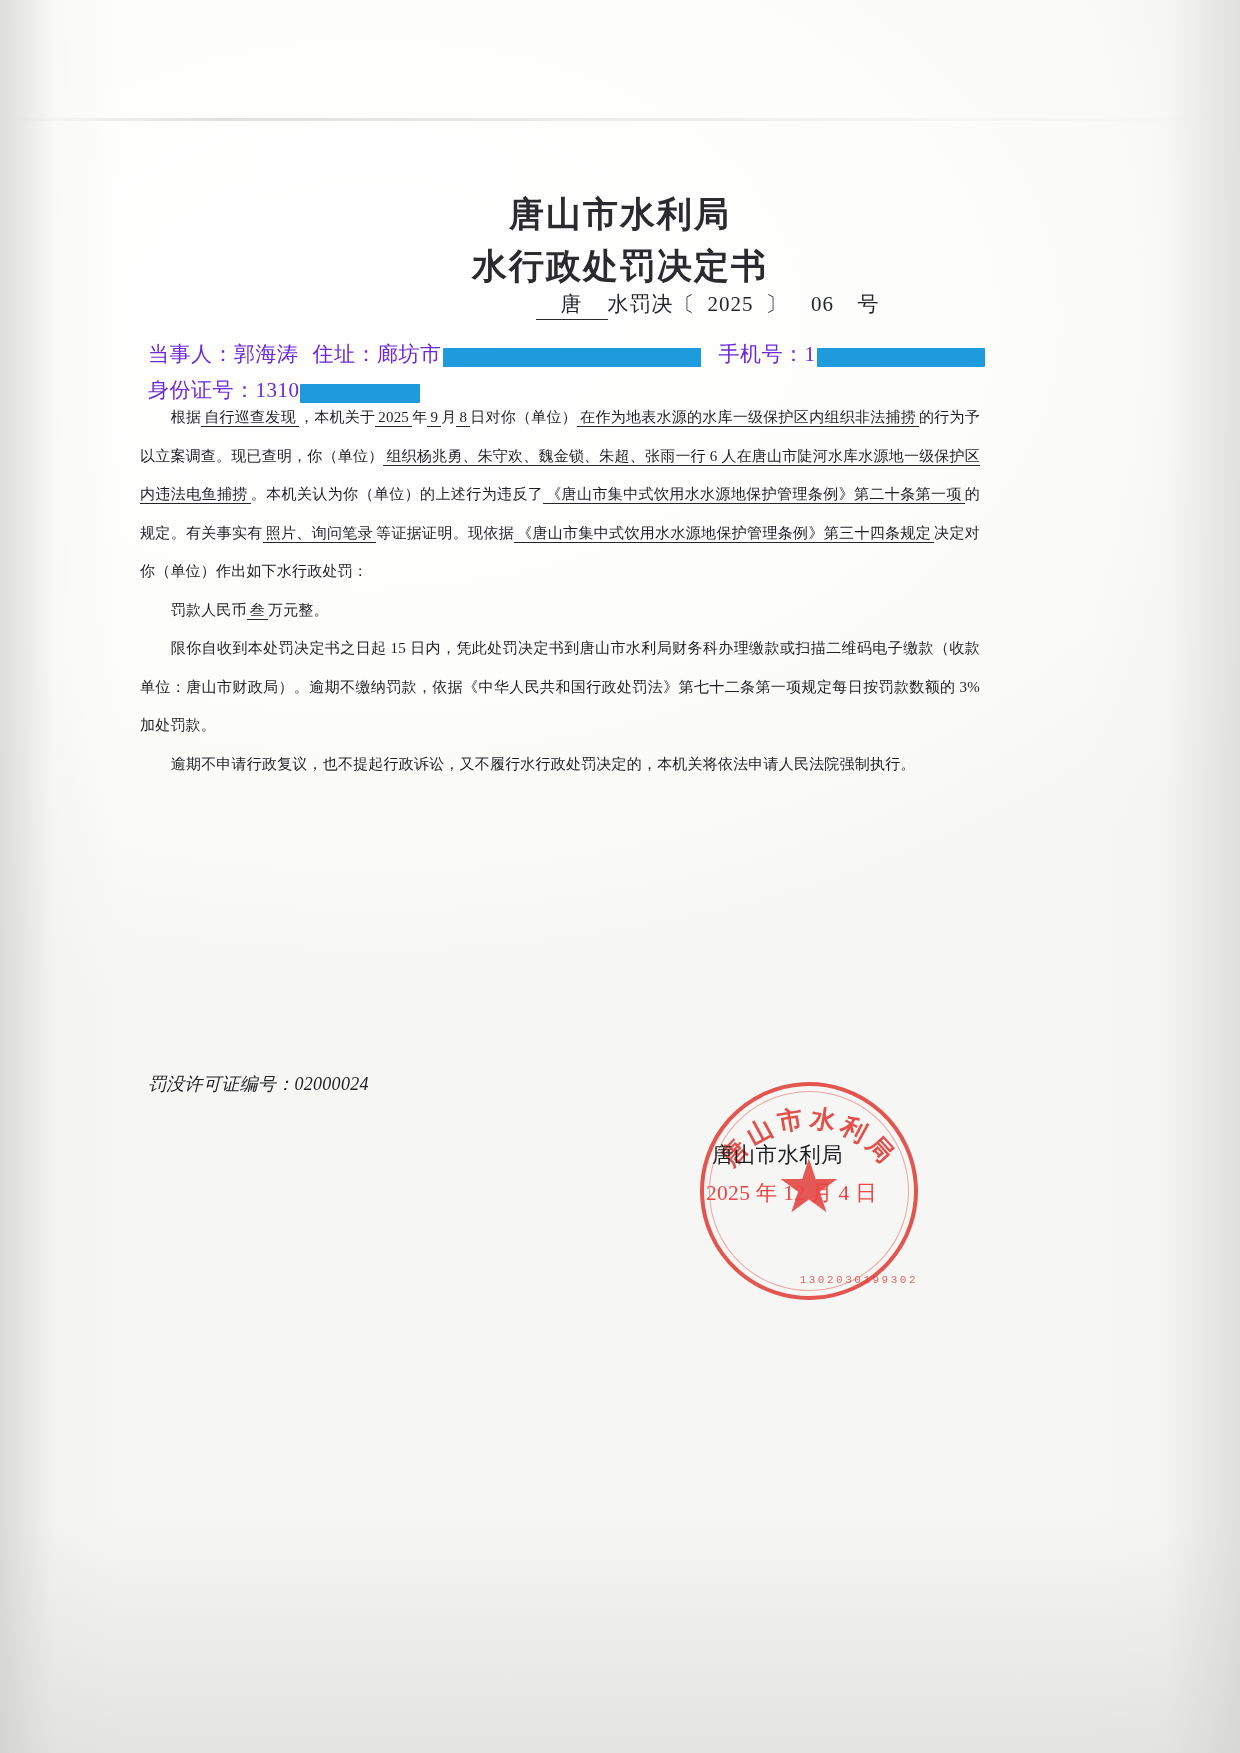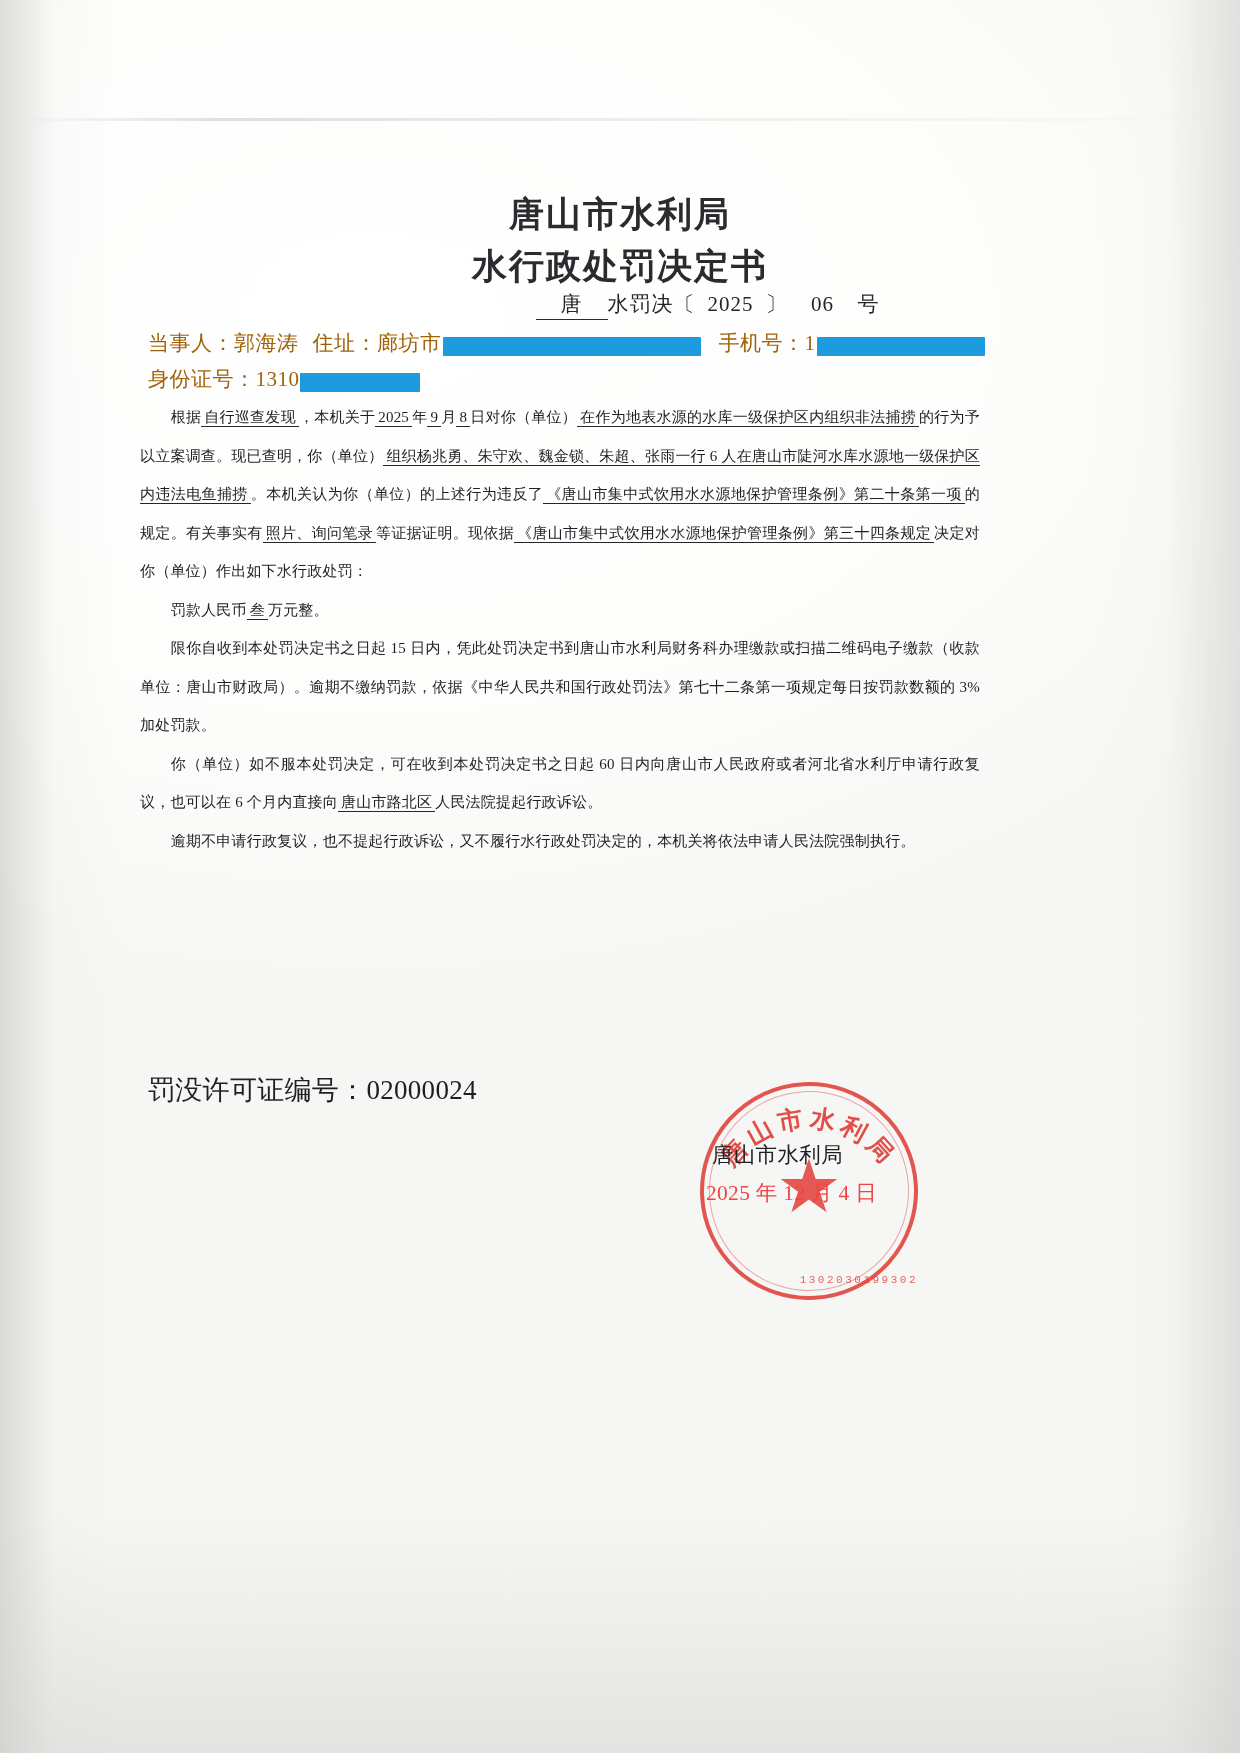--- a/index.html
+++ b/index.html
@@ -66,22 +66,22 @@
     display:inline-block; min-width:60px; text-align:center;
     border-bottom:1.4px solid #2a2a2e; padding:0 6px 1px;
   }
   .u-mid{
     display:inline-block; min-width:62px; text-align:center;
     padding:0 4px;
   }
 
   
   .party{
-    position:absolute; left:148px; top:325px; width:900px;
-    font-size:21px; color:#a16207; line-height:36px; letter-spacing:.5px;
+    position:absolute; left:148px; top:336px; width:900px;
+    font-size:21px; color:#6d28d9; line-height:36px; letter-spacing:.5px;
   }
   .party-row{ position:relative; white-space:nowrap; }
   .redact{
     display:inline-block; vertical-align:middle;
     background:#1d9bdd; height:19px; border-radius:1px;
   }
   .redact.r1{ width:258px; margin:0 4px -3px 1px;
     box-shadow:0 -4px 0 -1px #1d9bdd inset; }
   .redact.r2{ width:120px; margin:0 0 -3px 0; }
   .redact.r3{ width:168px; margin:0 0 -3px 1px; }
@@ -99,21 +99,21 @@
     border-bottom:1.4px solid #25262a;
     padding:0 3px 1px;
   }
   .num{ font-family:"Liberation Serif", serif; }
 
   .gap{ display:inline-block; width:14px; }
 
   
   .license{
     position:absolute; left:148px; top:1072px;
-    font-size:27px; color:#1e1f24; letter-spacing:.3px;
+    font-size:18px; color:#1e1f24; letter-spacing:.3px;font-style:italic;
   }
 
   
   .seal-wrap{
     position:absolute; left:700px; top:1082px;
     width:218px; height:218px;
   }
   .seal-ring{
     position:absolute; inset:0;
     border:4.5px solid #e0322b;
@@ -190,21 +190,20 @@
   </div>
 
   <div class="body">
 
     <p class="indent"><span>根据</span><span class="ul">自行巡查发现</span><span>，本机关于</span><span class="ul num">2025</span><span>年</span><span class="ul num">9</span><span>月</span><span class="ul num">8</span><span>日对你（单位）</span><span class="ul">在作为地表水源的水库一级保护区内组织非法捕捞</span><span>的行为予以立案调查。现已查明，你（单位）</span><span class="ul">组织杨兆勇、朱守欢、魏金锁、朱超、张雨一行 6 人在唐山市陡河水库水源地一级保护区内违法电鱼捕捞</span><span>。本机关认为你（单位）的上述行为违反了</span><span class="ul">《唐山市集中式饮用水水源地保护管理条例》第二十条第一项</span><span>的规定。有关事实有</span><span class="ul">照片、询问笔录</span><span>等证据证明。现依据</span><span class="ul">《唐山市集中式饮用水水源地保护管理条例》第三十四条规定</span><span>决定对你（单位）作出如下水行政处罚：</span></p>
 
     <p class="indent"><span>罚款人民币</span><span class="ul">叁</span><span>万元整。</span></p>
 
     <p class="indent">限你自收到本处罚决定书之日起 15 日内，凭此处罚决定书到唐山市水利局财务科办理缴款或扫描二维码电子缴款（收款单位：唐山市财政局）。逾期不缴纳罚款，依据《中华人民共和国行政处罚法》第七十二条第一项规定每日按罚款数额的 3%加处罚款。</p>
 
-    <p class="indent"><span>你（单位）如不服本处罚决定，可在收到本处罚决定书之日起 60 日内向唐山市人民政府或者河北省水利厅申请行政复议，也可以在 6 个月内直接向</span><span class="ul">唐山市路北区</span><span>人民法院提起行政诉讼。</span></p>
 
     <p class="indent">逾期不申请行政复议，也不提起行政诉讼，又不履行水行政处罚决定的，本机关将依法申请人民法院强制执行。</p>
   </div>
 
   <div class="license"><span>罚没许可证编号：</span><span>02000024</span></div>
 
   <div class="seal-wrap">
     <div class="seal-ring"></div>
     <svg class="seal-arc" viewBox="0 0 218 218">
       <defs>

